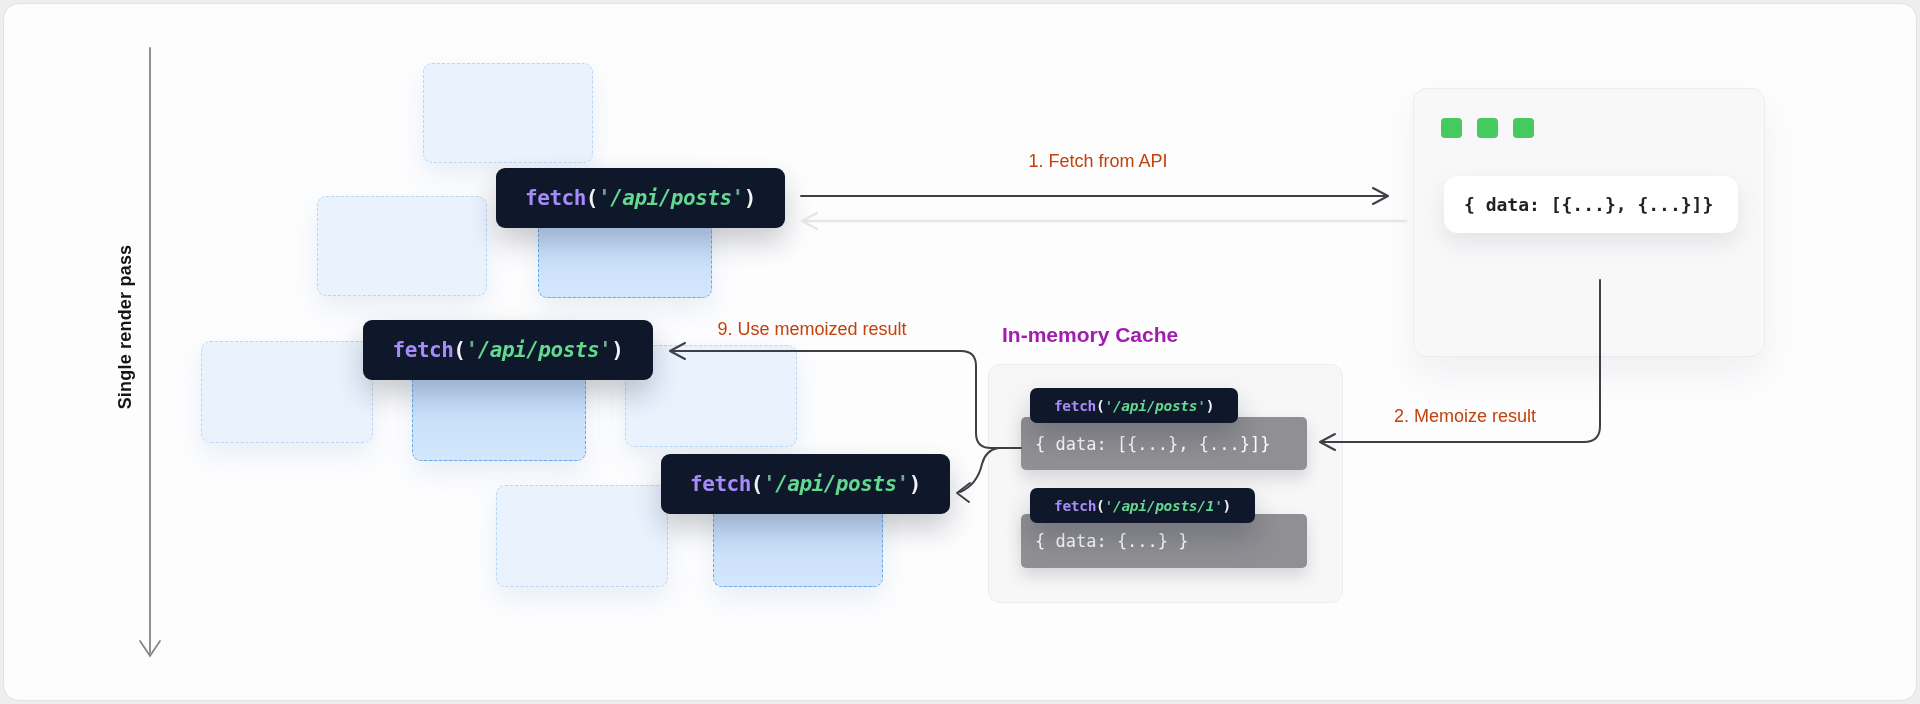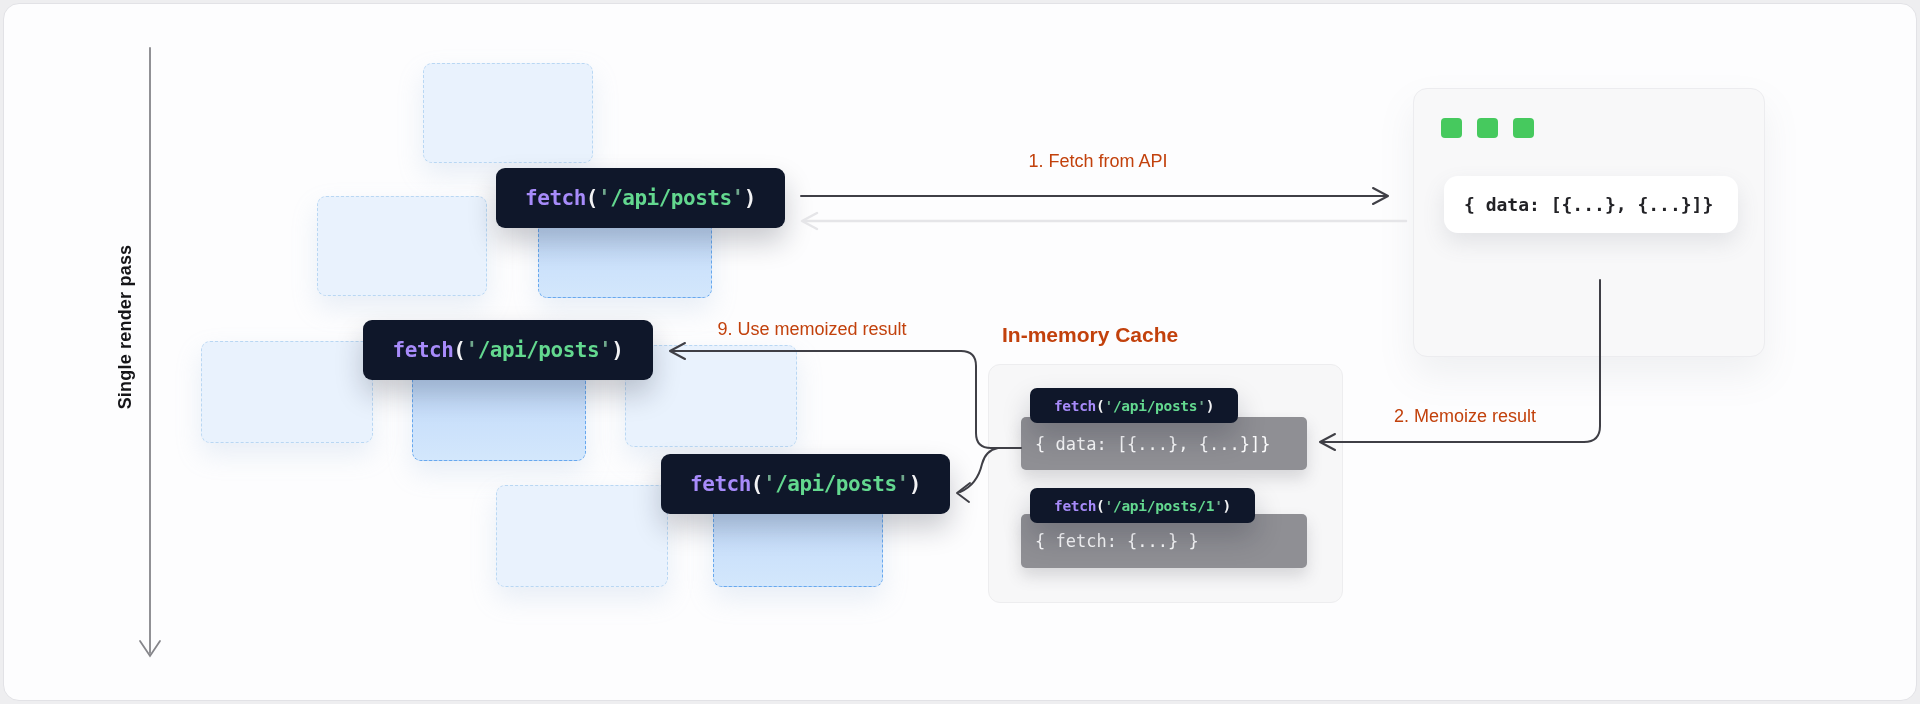--- a/index.html
+++ b/index.html
@@ -29,35 +29,35 @@
     display:flex;align-items:center;justify-content:center;
     font-family:"DejaVu Sans Mono",monospace;font-weight:bold;
     box-shadow:0 14px 28px rgba(20,25,40,.22);
     white-space:pre;
   }
   .chip.big{font-size:21px;letter-spacing:-0.5px;}
   .chip.small{font-size:14.5px;letter-spacing:-0.3px;border-radius:7px;}
   .t-fn{color:#a78bfa;}
   .t-p{color:#f2f2f4;}
   .t-q{color:#8fd8ad;opacity:.75;}
-  .t-arg{color:#63d88f;}
+  .t-arg{color:#63d88f;font-style:italic;}
   
   .lbl{
     position:absolute;color:#c2410c;font-size:18px;font-weight:500;
     text-align:center;white-space:nowrap;
   }
   .rotated{
     position:absolute;left:25px;top:317px;width:200px;height:20px;
     transform:rotate(-90deg);
     color:#151518;font-size:18px;font-weight:bold;text-align:center;
     white-space:nowrap;letter-spacing:.2px;
   }
   .cache-title{
     position:absolute;left:1002px;top:323px;
-    color:#c2410c;font-size:21px;font-weight:bold;white-space:nowrap;
+    color:#a21caf;font-size:21px;font-weight:bold;white-space:nowrap;
   }
   
   .server-card{
     position:absolute;left:1413px;top:88px;width:350px;height:267px;
     background:#f8f8f9;border:1px solid #ececef;border-radius:14px;
     box-shadow:0 18px 36px rgba(120,125,140,.10);
   }
   .sq{position:absolute;width:21px;height:20px;border-radius:4px;background:#46c95e;top:29px;}
   .server-pill{
     position:absolute;left:30px;top:87px;width:294px;height:57px;
@@ -118,21 +118,21 @@
 </div>
 
 <div class="cache-title">In-memory Cache</div>
 <div class="cache-panel"></div>
 
 <div class="cache-val" style="left:1021px;top:417px;width:286px;height:53px;">{ data: [{...}, {...}]}</div>
 <div class="chip small" style="left:1030px;top:388px;width:208px;height:35px;">
   <span class="t-fn">fetch</span><span class="t-p">(</span><span class="t-q">'</span><span class="t-arg">/api/posts</span><span class="t-q">'</span><span class="t-p">)</span>
 </div>
 
-<div class="cache-val" style="left:1021px;top:514px;width:286px;height:54px;">{ fetch: {...} }</div>
+<div class="cache-val" style="left:1021px;top:514px;width:286px;height:54px;">{ data: {...} }</div>
 <div class="chip small" style="left:1030px;top:488px;width:225px;height:35px;">
   <span class="t-fn">fetch</span><span class="t-p">(</span><span class="t-q">'</span><span class="t-arg">/api/posts/1</span><span class="t-q">'</span><span class="t-p">)</span>
 </div>
 
 <svg class="connectors" width="1920" height="704" viewBox="0 0 1920 704">
 
   <g stroke="#85858a" stroke-width="1.8" fill="none" stroke-linecap="round">
     <path d="M150,48 V653"></path>
     <path d="M140,641 L150,656 L160,641"></path>
   </g>

